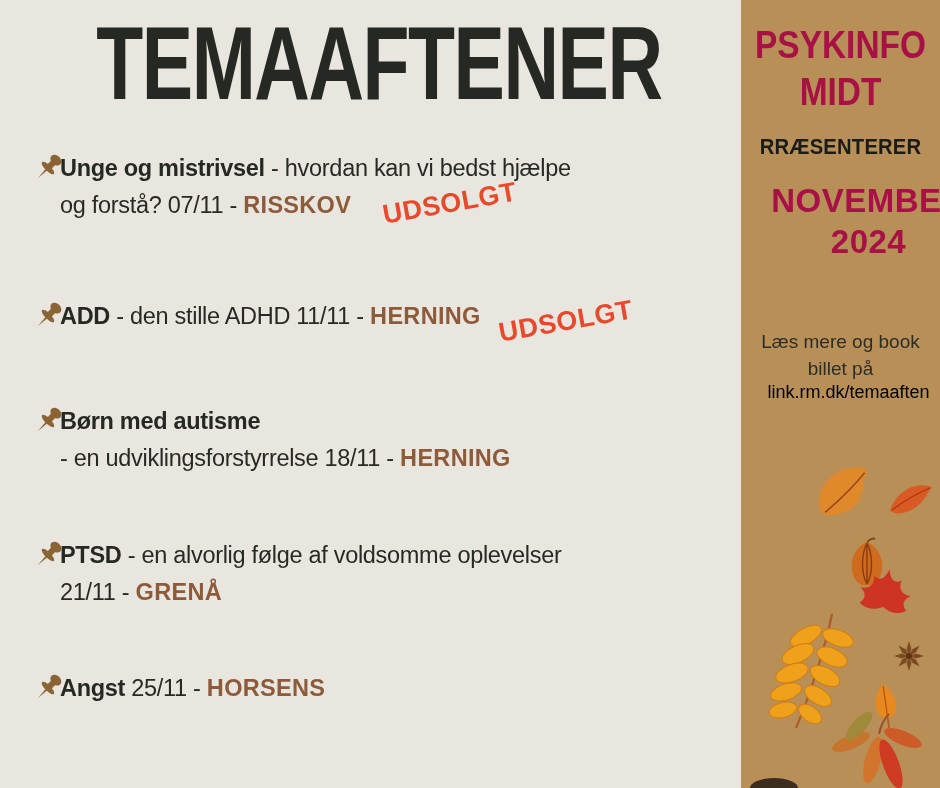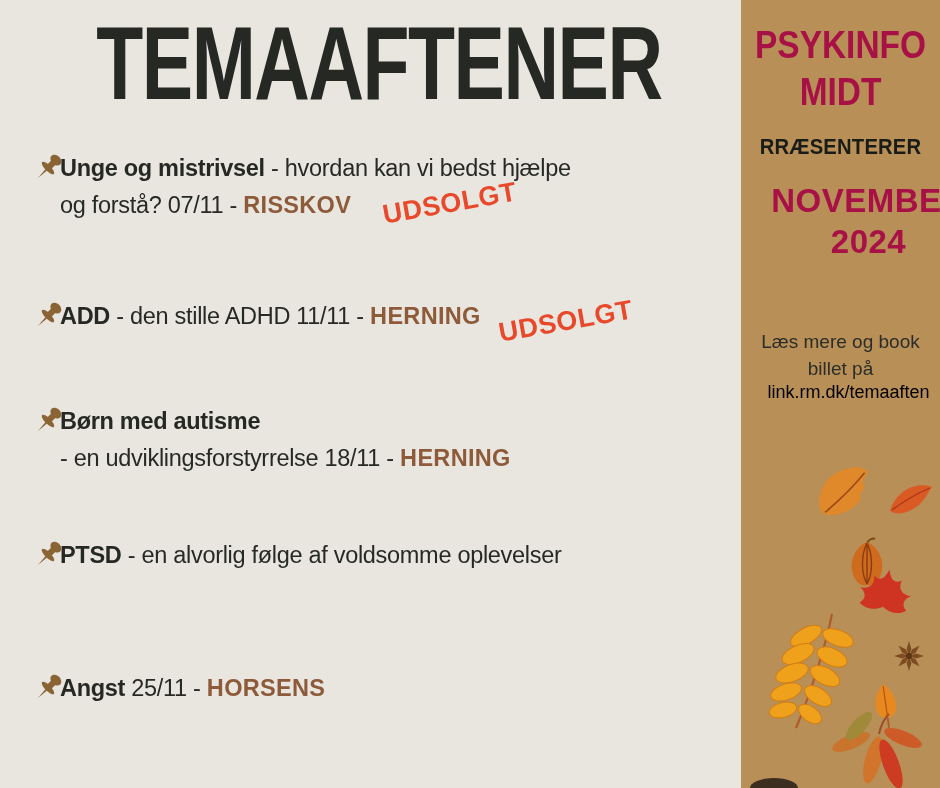--- a/index.html
+++ b/index.html
@@ -116,20 +116,21 @@
           <g transform="rotate(45 12 12)" fill="#8a6434">
         <ellipse cx="12" cy="4.6" rx="4.1" ry="3.1"></ellipse>
         <rect x="10" y="6" width="4" height="5.2"></rect>
         <ellipse cx="12" cy="12" rx="5.6" ry="1.9"></ellipse>
         <path d="M11.3 13.6 L12.7 13.6 L12 21.5 Z"></path>
       </g>
         </svg>
     </span>
     <div class="etext">
       <div><span class="lead">PTSD</span><span> - en alvorlig følge af voldsomme oplevelser</span></div>
+      <div><span>21/11 - </span><span class="city">GRENÅ</span></div>
     </div>
   </div>
 
   <div class="event" style="top:670px">
     <span class="pin">
       <svg width="36" height="36" viewBox="0 0 24 24">
           <g transform="rotate(45 12 12)" fill="#8a6434">
         <ellipse cx="12" cy="4.6" rx="4.1" ry="3.1"></ellipse>
         <rect x="10" y="6" width="4" height="5.2"></rect>
         <ellipse cx="12" cy="12" rx="5.6" ry="1.9"></ellipse>

